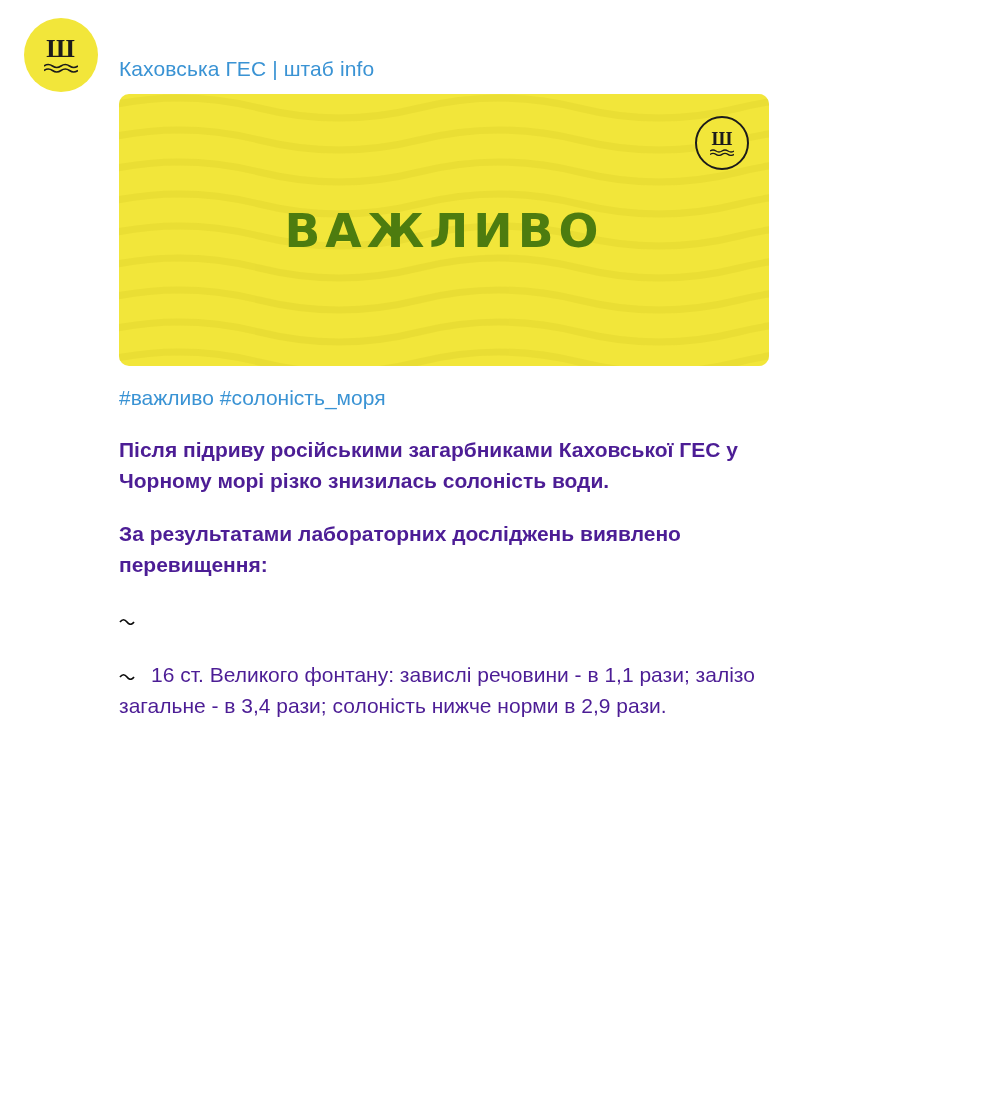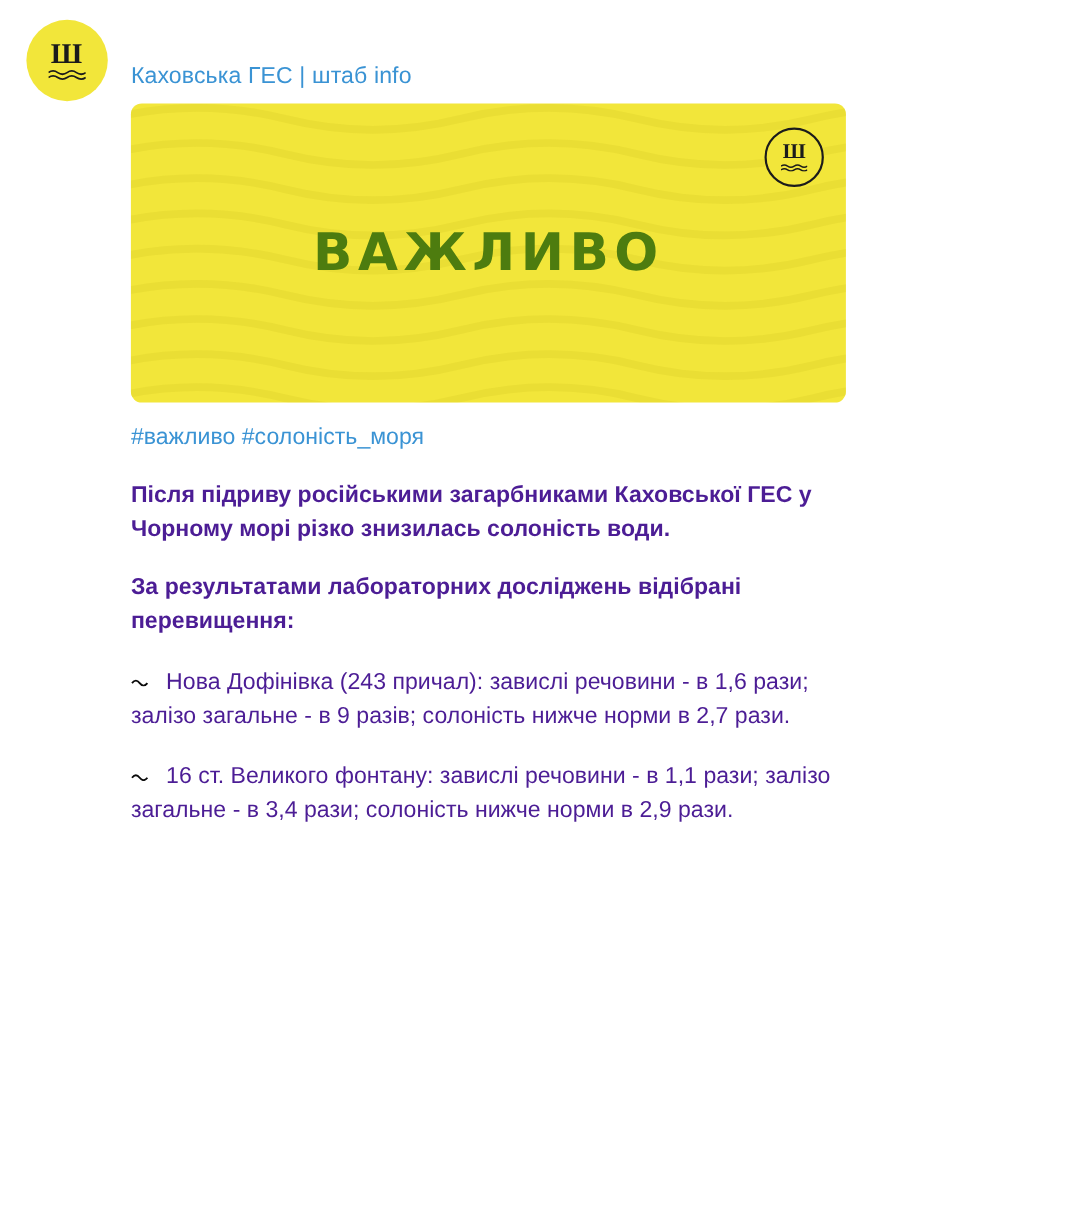--- a/index.html
+++ b/index.html
@@ -185,25 +185,25 @@
 
     <div class="hashtags">
       <a href="#">#важливо</a>
       <span> </span>
       <a href="#">#солоність_моря</a>
     </div>
 
     <p class="body bold">Після підриву російськими загарбниками Каховської ГЕС у Чорному морі різко знизилась солоність води.</p>
 
 
-    <p class="body bold">За результатами лабораторних досліджень відібрані перевищення:</p>
+    <p class="body bold">За результатами лабораторних досліджень виявлено перевищення:</p>
 
     <p class="body"><span class="wave-bullet"><svg viewBox="0 0 26 8" width="26" height="8">
             <path d="M1 5 Q4.5 0.5 8 5 T15 5" fill="none" stroke="#0b0b0b" stroke-width="1.7"></path>
-          </svg></span><span>Нова Дофінівка (243 причал): завислі речовини - в 1,6 рази; залізо загальне - в 9 разів; солоність нижче норми в 2,7 рази.</span></p>
+          </svg></span></p>
 
 
     <p class="body wide"><span class="wave-bullet"><svg viewBox="0 0 26 8" width="26" height="8">
             <path d="M1 5 Q4.5 0.5 8 5 T15 5" fill="none" stroke="#0b0b0b" stroke-width="1.7"></path>
           </svg></span><span>16 ст. Великого фонтану: завислі речовини - в 1,1 рази; залізо загальне - в 3,4 рази; солоність нижче норми в 2,9 рази.</span></p>
 
   </div>
 </div>
 
 </body></html>

